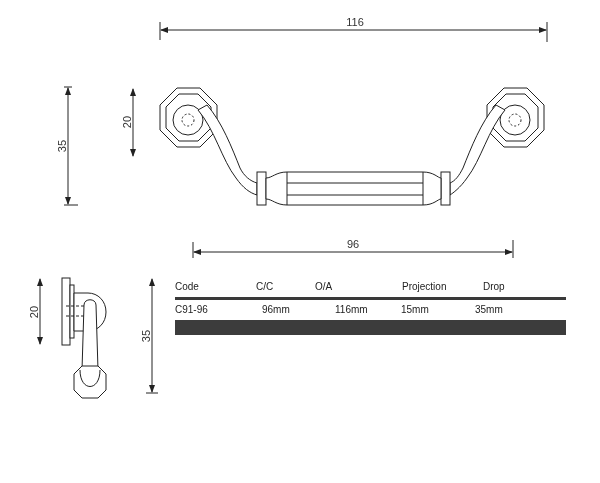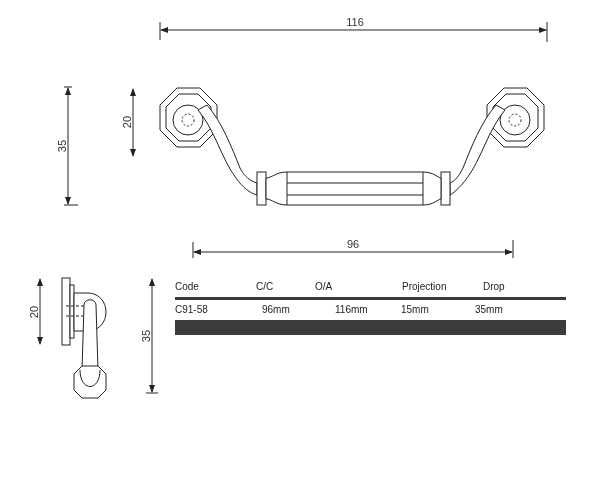--- a/index.html
+++ b/index.html
@@ -112,20 +112,20 @@
 <div class="spec-table">
   <div class="spec-row hdr">
     <span style="left:0px">Code</span>
     <span style="left:81px">C/C</span>
     <span style="left:140px">O/A</span>
     <span style="left:227px">Projection</span>
     <span style="left:308px">Drop</span>
   </div>
   <div class="rule"></div>
   <div class="spec-row data">
-    <span style="left:0px">C91-58</span>
+    <span style="left:0px">C91-96</span>
     <span style="left:87px">96mm</span>
     <span style="left:160px">116mm</span>
     <span style="left:226px">15mm</span>
     <span style="left:300px">35mm</span>
   </div>
   <div class="bar"></div>
 </div>
 
 </body></html>

